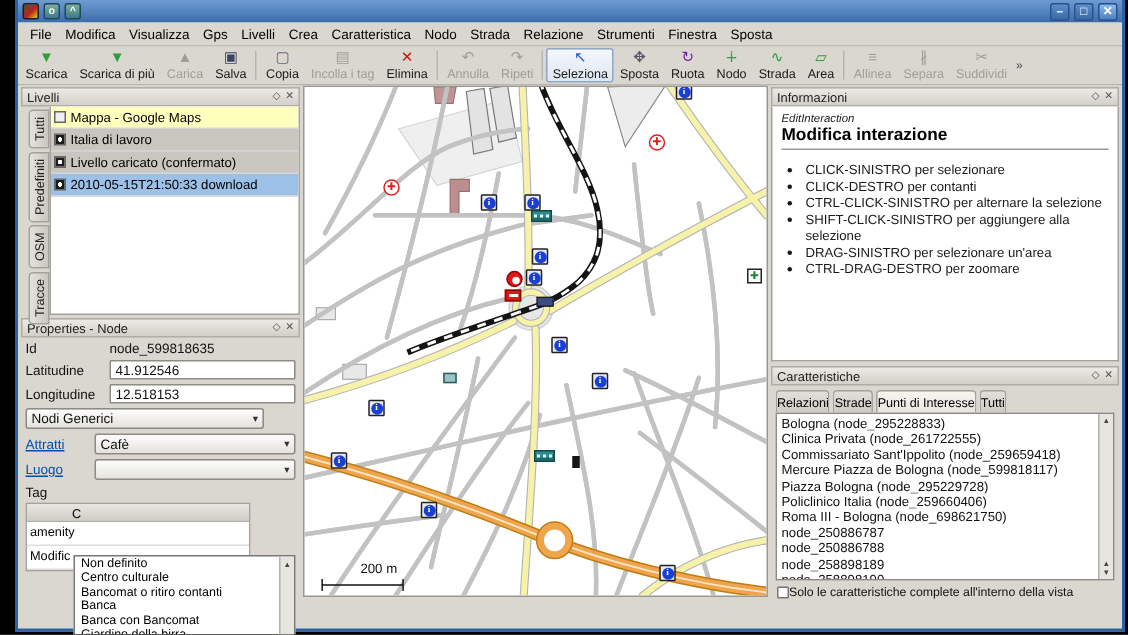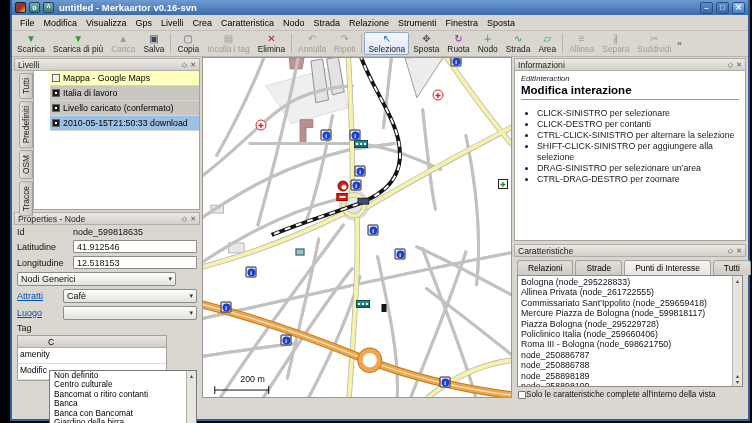--- a/index.html
+++ b/index.html
@@ -40,21 +40,21 @@
   .dock.right{width:236px;}
   .panel-h{height:13px;background:linear-gradient(#eceae5,#d3d0c9);border:1px solid #b0ada6;
            font-size:8.6px;display:flex;align-items:center;padding:0 3px;color:#222;}
   .ph-btns{margin-left:auto;display:flex;gap:3px;font-size:7px;color:#555;line-height:7px;}
   
   .liv-body{display:flex;height:139px;}
   .vtabs{width:19px;display:flex;flex-direction:column;gap:2px;padding-top:2px;align-items:flex-end;}
   .vtab{writing-mode:vertical-rl;transform:rotate(180deg);font-size:8.4px;color:#222;
         border:1px solid #a5a29b;background:linear-gradient(90deg,#cac7c0,#e5e2dc);
         padding:4px 1px;border-radius:0 3px 3px 0;}
-  .layers{flex:1;background:#fff;border:1px solid #a5a29b;border-top:none;overflow:hidden;padding-left:16px;}
+  .layers{flex:1;background:#fff;border:1px solid #a5a29b;border-top:none;overflow:hidden;}
   .layer{height:15px;display:flex;align-items:center;gap:3px;padding:0 2px;font-size:8.8px;
          border-bottom:1px solid #d5d5d5;white-space:nowrap;overflow:hidden;}
   .layer.l-yellow{background:#ffffbe;}
   .layer.l-gray{background:#c9c6bf;}
   .layer.l-sel{background:#9dc1e6;}
   .licon{width:8px;height:8px;flex:none;border:1px solid #666;background:#f1f1f1;}
   .l-gray .licon,.l-sel .licon{background:radial-gradient(circle,#fff 0 1.4px,#1c1c1c 1.5px);}
   
   .props{margin-top:2px;}
   .prow{display:flex;align-items:center;padding:2px 3px 1px;font-size:9px;gap:4px;color:#111;}
@@ -105,21 +105,21 @@
   .poi.pawn{width:5px;height:8px;background:#151515;}
   
   .info-body{background:#fff;border:1px solid #a5a29b;border-top:none;height:170px;padding:3px 6px;overflow:hidden;}
   .info-sub{font-style:italic;font-size:7.6px;color:#222;}
   .info-head{font-size:11.5px;font-weight:bold;color:#000;margin:1px 0 3px;}
   .info-hr{border-top:1px solid #999;margin:1px 0 8px;}
   .info-list{margin-left:16px;font-size:8.8px;line-height:11px;color:#1a1a1a;}
   .feat{margin-top:3px;}
   .feat-tabs{display:flex;gap:2px;padding:3px 3px 0;font-size:8.4px;}
   .ftab{border:1px solid #a5a29b;border-bottom:none;background:linear-gradient(#e2dfda,#cecbc4);
-        padding:2px 10px 2px;border-radius:3px 3px 0 0;white-space:nowrap;}
+        padding:2px 0 2px;border-radius:3px 3px 0 0;white-space:nowrap;}
   .ftab.active{background:linear-gradient(#f7f5f1,#e8e5e0);}
   .feat-list{margin:0 3px;background:#fff;border:1px solid #8e8b84;height:112px;overflow:hidden;
              position:relative;font-size:8.8px;line-height:10.4px;padding:1px 12px 0 3px;color:#111;}
   .feat-item{white-space:nowrap;overflow:hidden;}
   .feat-sb{position:absolute;right:0;top:0;bottom:0;width:10px;background:#e7e5e0;border-left:1px solid #b5b2ab;
            display:flex;flex-direction:column;align-items:center;font-size:6px;color:#444;}
   .feat-sb .dns{margin-top:auto;display:flex;flex-direction:column;line-height:6px;margin-bottom:1px;}
   .feat-cb{display:flex;align-items:center;gap:0;font-size:8.2px;padding:3px 4px 0;color:#111;white-space:nowrap;}
   .cb{width:8px;height:8px;flex:none;border:1px solid #777;background:#fff;border-radius:1px;}
   
@@ -133,21 +133,20 @@
 </head>
 <body>
 
 <div class="screen">
 <div class="window">
 
   <div class="titlebar">
     <span class="appicon"></span>
     <span class="tb-sm">o</span>
     <span class="tb-sm">^</span>
-    <span class="title">untitled - Merkaartor v0.16-svn</span>
     <span class="tb-spacer"></span>
     <span class="winbtn">–</span>
     <span class="winbtn">□</span>
     <span class="winbtn close">✕</span>
   </div>
 
   <div class="menubar">
 
   <span class="menu-item">File</span>
         <span class="menu-item">Modifica</span>
@@ -485,21 +484,21 @@
 
         <span class="ftab">Relazioni</span>
               <span class="ftab">Strade</span>
               <span class="ftab active">Punti di Interesse</span>
               <span class="ftab">Tutti</span>
             </div>
         <div class="feat-list">
           <div>
 
           <div class="feat-item">Bologna (node_295228833)</div>
-                <div class="feat-item">Allinea Privata (node_261722555)</div>
+                <div class="feat-item">Clinica Privata (node_261722555)</div>
                 <div class="feat-item">Commissariato Sant'Ippolito (node_259659418)</div>
                 <div class="feat-item">Mercure Piazza de Bologna (node_599818117)</div>
                 <div class="feat-item">Piazza Bologna (node_295229728)</div>
                 <div class="feat-item">Policlinico Italia (node_259660406)</div>
                 <div class="feat-item">Roma III - Bologna (node_698621750)</div>
                 <div class="feat-item">node_250886787</div>
                 <div class="feat-item">node_250886788</div>
                 <div class="feat-item">node_258898189</div>
                 <div class="feat-item">node_258898190</div>
               </div>

